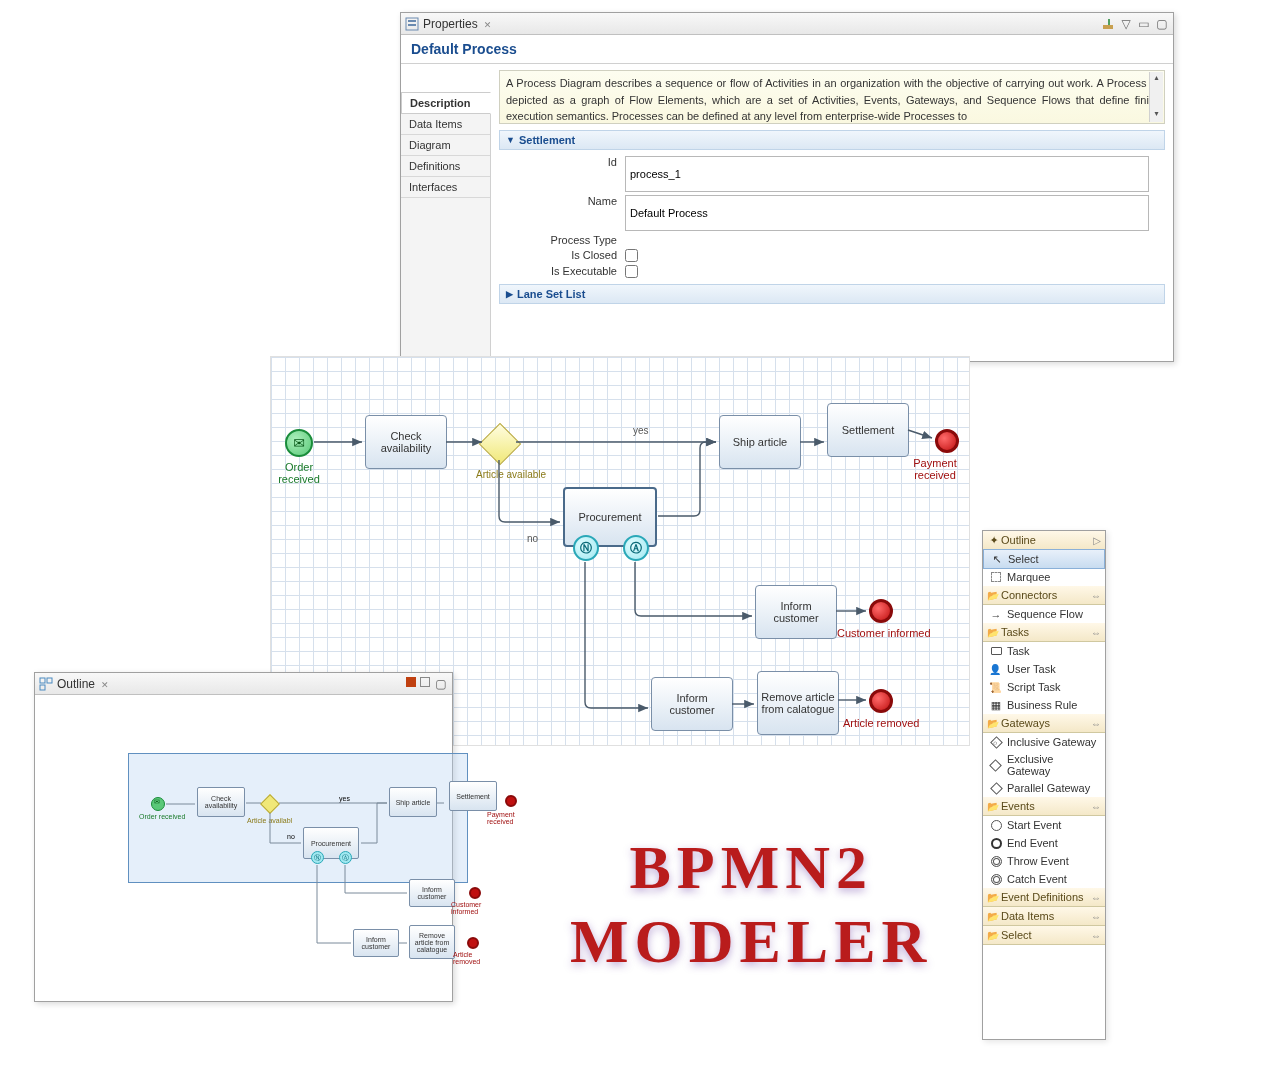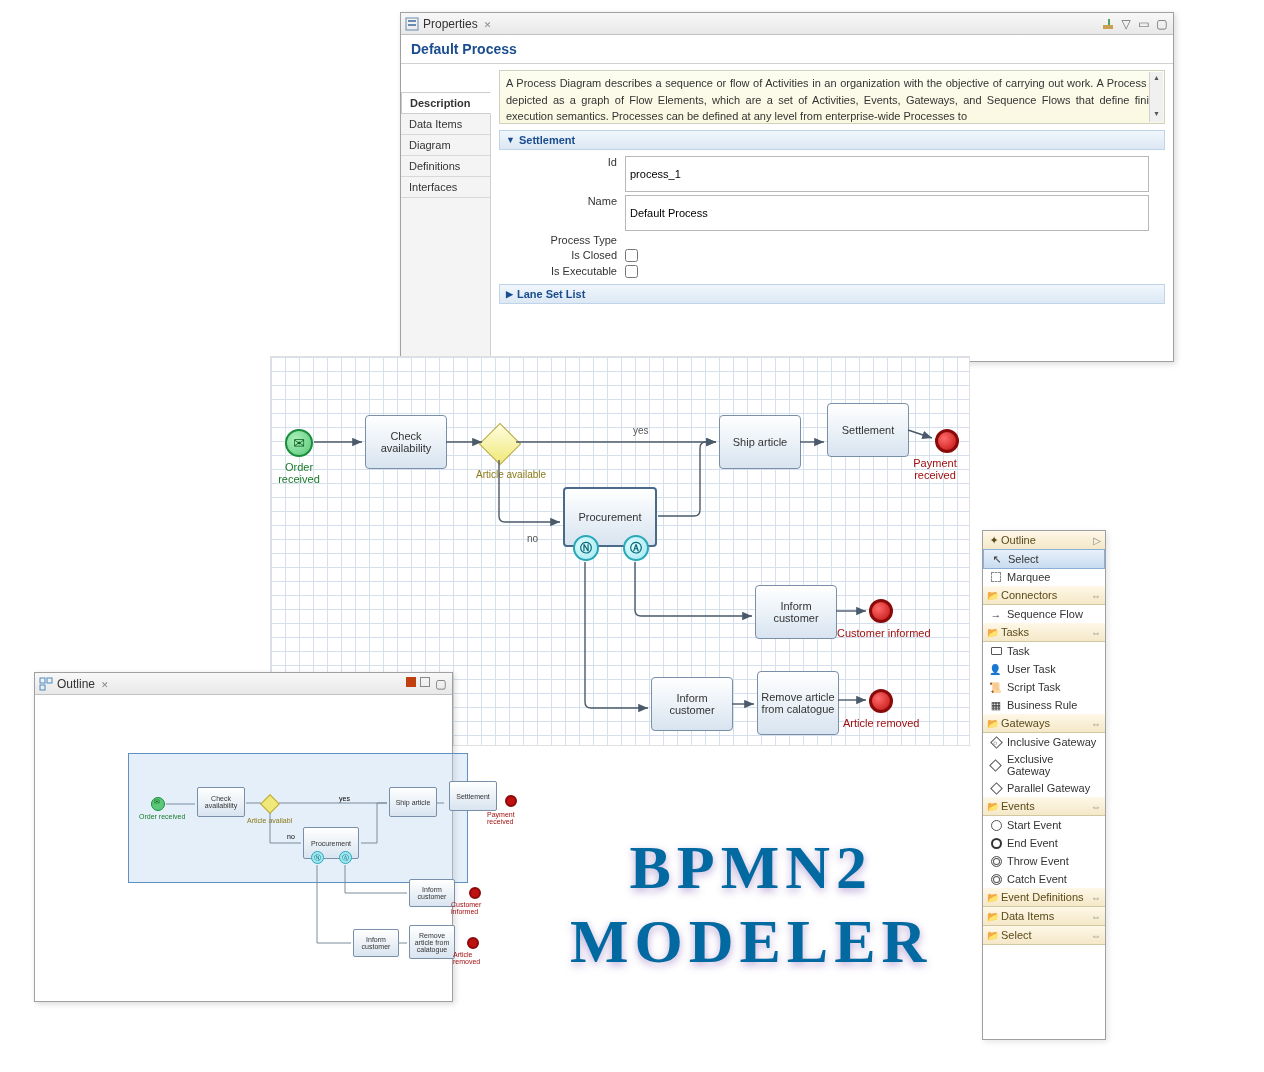--- a/index.html
+++ b/index.html
@@ -78,21 +78,21 @@
 .script-ico::before { content:"📜"; font-size:10px; }
 .biz-ico::before { content:"▦"; font-size:11px; }
 .diamond-ico { width:9px; height:9px; border:1px solid #555; transform:rotate(45deg); margin:2px; }
 .diamond-ico.inc::after { content:"○"; position:relative; transform:rotate(-45deg); font-size:7px; left:1px; top:-3px; }
 .circ-ico { width:11px; height:11px; border-radius:50%; }
 .circ-ico.thin { border:1px solid #555; }
 .circ-ico.thick { border:2px solid #333; }
 .circ-ico.dbl { border:1px solid #555; box-shadow: inset 0 0 0 1px #fff, inset 0 0 0 2px #555; }
 
 
-.logo { position: absolute; left: 570px; top: 830px; font-family: "Comic Sans MS", cursive; font-size: 62px; font-weight: bold; color: #0369a1; letter-spacing: 6px; text-align: center; line-height: 1.2; text-shadow: 0 3px 8px rgba(90,42,154,0.4); }
+.logo { position: absolute; left: 570px; top: 830px; font-family: "Comic Sans MS", cursive; font-size: 62px; font-weight: bold; color: #b91c1c; letter-spacing: 6px; text-align: center; line-height: 1.2; text-shadow: 0 3px 8px rgba(90,42,154,0.4); }
 
 
 .arrows { position: absolute; left: 270px; top: 356px; width: 700px; height: 390px; pointer-events: none; }
 </style>
 </head>
 <body>
 
 <div class="properties-panel">
   <div class="panel-titlebar">
     <span class="ticon">

